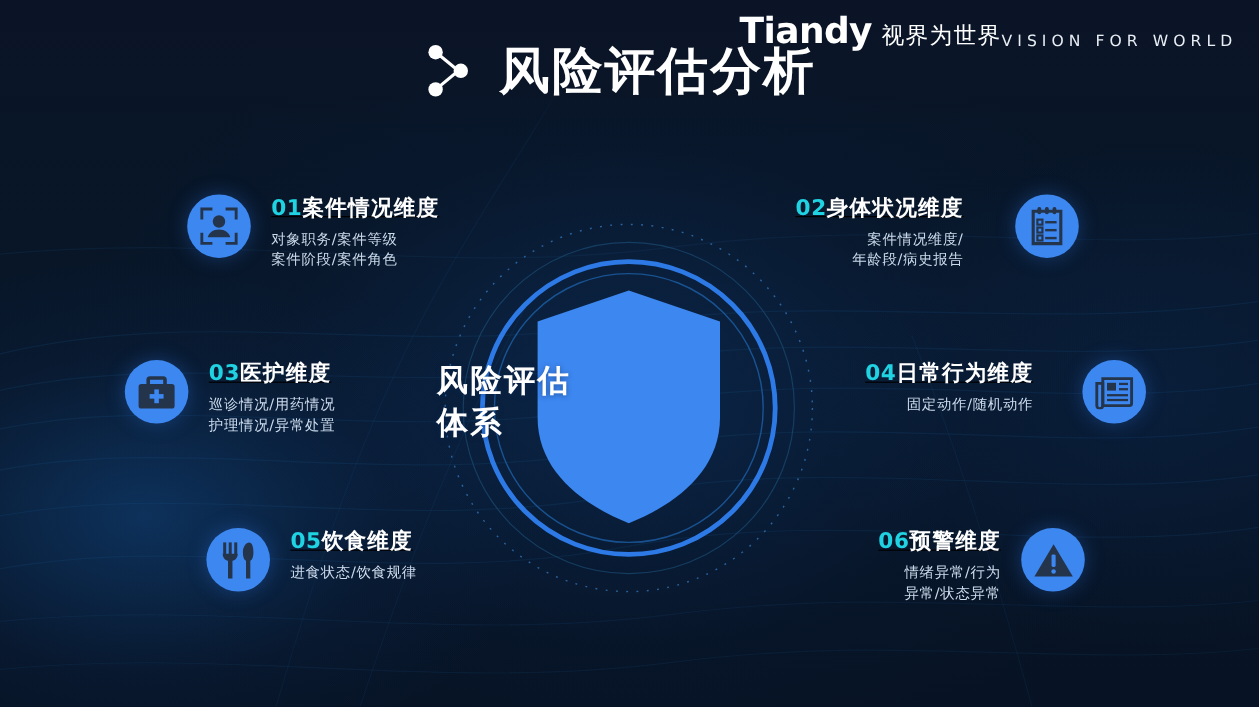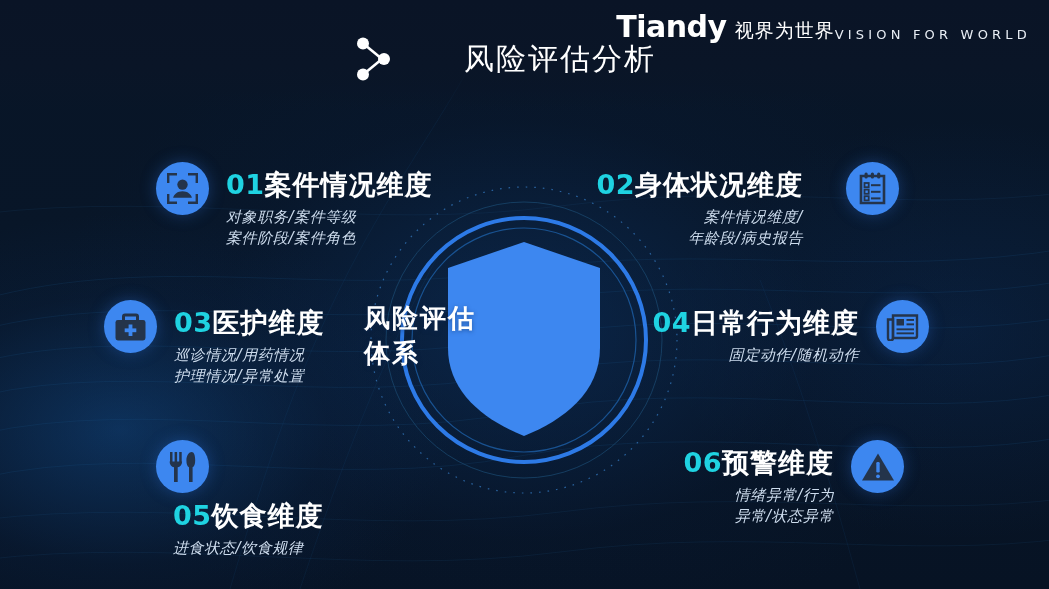--- a/index.html
+++ b/index.html
@@ -27,22 +27,22 @@
   }
 
   
   .header{position:absolute;left:0;top:0;width:100%;height:112px;}
   .title-wrap{
     position:absolute;left:352px;top:34px;
     display:flex;align-items:center;gap:22px;
   }
   .node-icon{width:42px;height:50px;display:block;}
   .slide-title{
-    color:#ffffff;font-size:30px;font-weight:400;letter-spacing:2px;
-    line-height:1;white-space:nowrap;margin-left:48px;
+    color:#ffffff;font-size:42px;font-weight:700;letter-spacing:2px;
+    line-height:1;white-space:nowrap;
   }
   .logo{
     position:absolute;right:18px;top:12px;
     display:flex;align-items:flex-end;gap:8px;
   }
   .logo-en{
     color:#ffffff;font-size:30px;font-weight:700;line-height:1;
     letter-spacing:-0.5px;font-family:"DejaVu Sans","Liberation Sans",sans-serif;
   }
   .logo-cn-wrap{display:flex;flex-direction:row;align-items:flex-end;padding-bottom:1px;}
@@ -74,28 +74,29 @@
     background:#3d87f0;
     display:flex;align-items:center;justify-content:center;
     flex:0 0 auto;
     box-shadow:0 0 16px rgba(46,118,225,.35);
   }
   .icon-circle svg{display:block;}
   .txt{display:flex;flex-direction:column;}
   .item.left .txt{margin-left:17px;align-items:flex-start;text-align:left;}
   .item.right .txt{margin-right:17px;align-items:flex-end;text-align:right;}
   .item-head{
-    font-size:27px;font-weight:700;line-height:1.1;white-space:nowrap;
-    margin-top:8px;
+    font-size:18px;font-weight:700;line-height:1.1;white-space:nowrap;
+    margin-top:2px;
+    text-decoration:underline;
   }
   .num{color:#1fd3e2;letter-spacing:0.5px;}
   .item-title{color:#ffffff;letter-spacing:1px;}
   .item-desc{
-    color:#cddced;font-size:15px;line-height:1.42;margin-top:7px;
-    letter-spacing:0.6px;white-space:nowrap;font-style:italic;
+    color:#cddced;font-size:12px;line-height:1.42;margin-top:7px;
+    letter-spacing:0.6px;white-space:nowrap;
   }
 </style>
 </head>
 <body>
 
 <div id="slide">
 
   <svg class="bg-waves" width="1049" height="589" viewBox="0 0 1049 589">
     <g fill="none" stroke="#1d5f96" stroke-width="1" opacity="0.30">
       <path d="M-20,300 C160,250 330,300 520,270 C700,242 880,280 1070,248"></path>
@@ -222,21 +223,21 @@
       <div class="item-head">
         <span class="num">03</span><span class="item-title">医护维度</span>
       </div>
       <div class="item-desc">
         <div>巡诊情况/用药情况</div>
         <div>护理情况/异常处置</div>
       </div>
     </div>
   </div>
 
-  <div class="item right" style="right:120px;top:300px;">
+  <div class="item right" style="right:94px;top:300px;gap:24px;">
     <div class="txt">
       <div class="item-head">
         <span class="num">04</span><span class="item-title">日常行为维度</span>
       </div>
       <div class="item-desc">
         <div>固定动作/随机动作</div>
       </div>
     </div>
     <div class="icon-circle">
       <svg width="33" height="28" viewBox="0 0 33 28">
@@ -248,21 +249,21 @@
           <rect x="10.5" y="6" width="7.5" height="6.5"></rect>
           <rect x="20.5" y="6" width="7.5" height="1.9"></rect>
           <rect x="20.5" y="10.4" width="7.5" height="1.9"></rect>
           <rect x="10.5" y="15.4" width="17.5" height="1.9"></rect>
           <rect x="10.5" y="19.4" width="17.5" height="1.9"></rect>
         </g>
       </svg>
     </div>
   </div>
 
-  <div class="item left" style="left:156px;top:440px;flex-direction:column;">
+  <div class="item left" style="left:172px;top:440px;">
     <div class="icon-circle">
       <svg width="27" height="32" viewBox="0 0 27 32">
         <g fill="#24344b">
           <rect x="1" y="1" width="2.5" height="10"></rect>
           <rect x="5.6" y="1" width="2.5" height="10"></rect>
           <rect x="10.2" y="1" width="2.5" height="10"></rect>
           <path d="M0.6 10.4h12.5c0 3.4-2 5.4-4.4 5.9V31h-3.7V16.3c-2.4-.5-4.4-2.5-4.4-5.9z"></path>
           <path d="M22.6 1c2.4 0 3.6 3.4 3.6 8.2 0 3.9-1 6.4-2.6 7.1V31h-3.6V16.3c-1.6-.7-2.6-3.2-2.6-7.1C17.4 4.4 20.2 1 22.6 1z"></path>
         </g>
       </svg>

